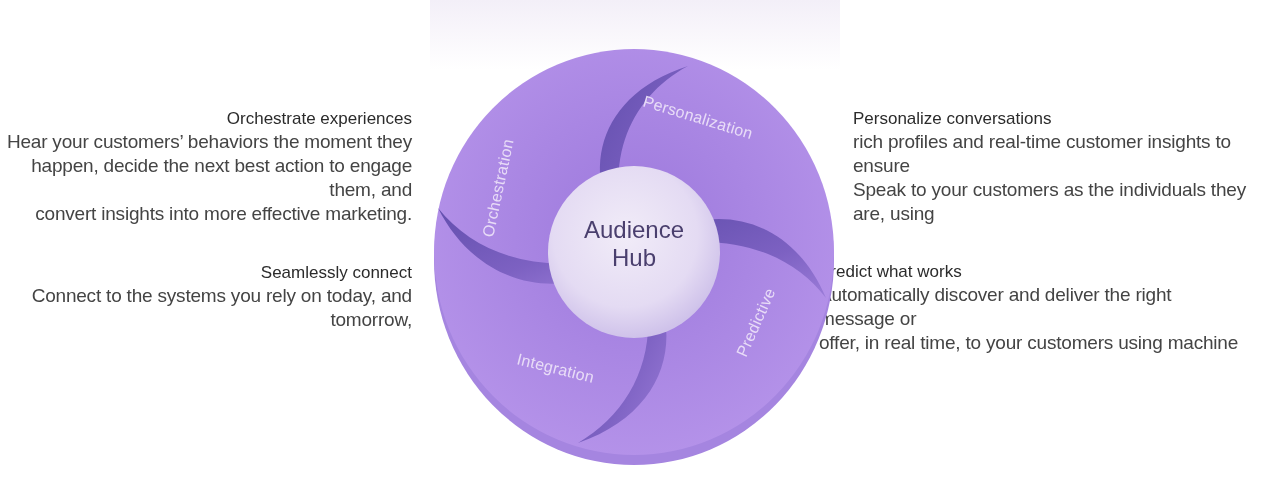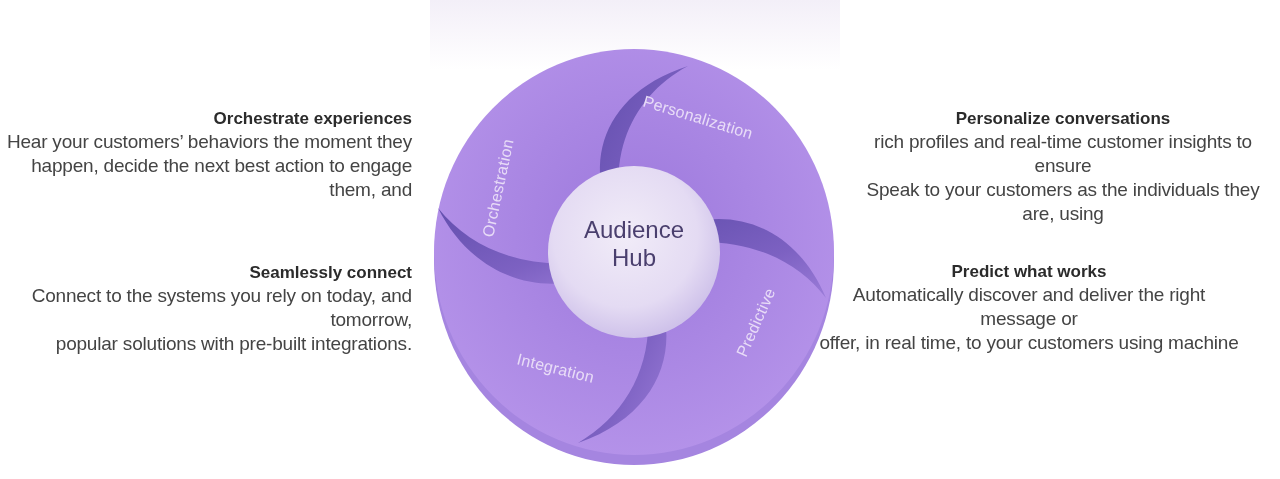--- a/index.html
+++ b/index.html
@@ -8,50 +8,50 @@
     background:#ffffff;
     font-family:"Liberation Sans", sans-serif;
     color:#3a3a3a;
   }
   .topglow {
     position:absolute; left:430px; top:0; width:410px; height:70px;
     background:linear-gradient(180deg,#f3eff8 0%, #ffffff 100%);
   }
   .block { position:absolute; width:420px; }
   .block h3 {
-    margin:0; font-size:17px; font-weight:bold; color:#2b2b2b; line-height:22px;
+    margin:0; font-size:17px; font-weight:normal; color:#2b2b2b; line-height:22px;
   }
   .block p {
     margin:0; font-size:19px; line-height:24px; color:#444; letter-spacing:-0.2px;
   }
   .left { text-align:right; }
-  .right { text-align:center; }
+  .right { text-align:left; }
   #b1 { left:0; top:108px; width:412px; }
   #b2 { left:0; top:262px; width:412px; }
   #b3 { left:853px; top:108px; width:420px; }
   #b4 { left:819px; top:261px; width:420px; }
   #wheel { position:absolute; left:428px; top:38px; }
   .seglabel { font-family:"Liberation Sans", sans-serif; font-size:16px; fill:#e8dcf7; letter-spacing:0.3px; }
   .hublabel { font-family:"Liberation Sans", sans-serif; font-size:24px; fill:#4a3f6e; }
 </style>
 </head>
 <body>
 
 <div class="topglow"></div>
 
 <div class="block left" id="b1">
   <h3>Orchestrate experiences</h3>
   <p>Hear your customers’ behaviors the moment they</p>
   <p>happen, decide the next best action to engage them, and</p>
+  <p>convert insights into more effective marketing.</p>
 </div>
 
 <div class="block left" id="b2">
   <h3>Seamlessly connect</h3>
   <p>Connect to the systems you rely on today, and tomorrow,</p>
-  <p>popular solutions with pre-built integrations.</p>
 </div>
 
 <div class="block right" id="b3">
   <h3>Personalize conversations</h3>
   <p>rich profiles and real-time customer insights to ensure</p>
   <p>Speak to your customers as the individuals they are, using</p>
 </div>
 
 <div class="block right" id="b4">
   <h3>Predict what works</h3>

